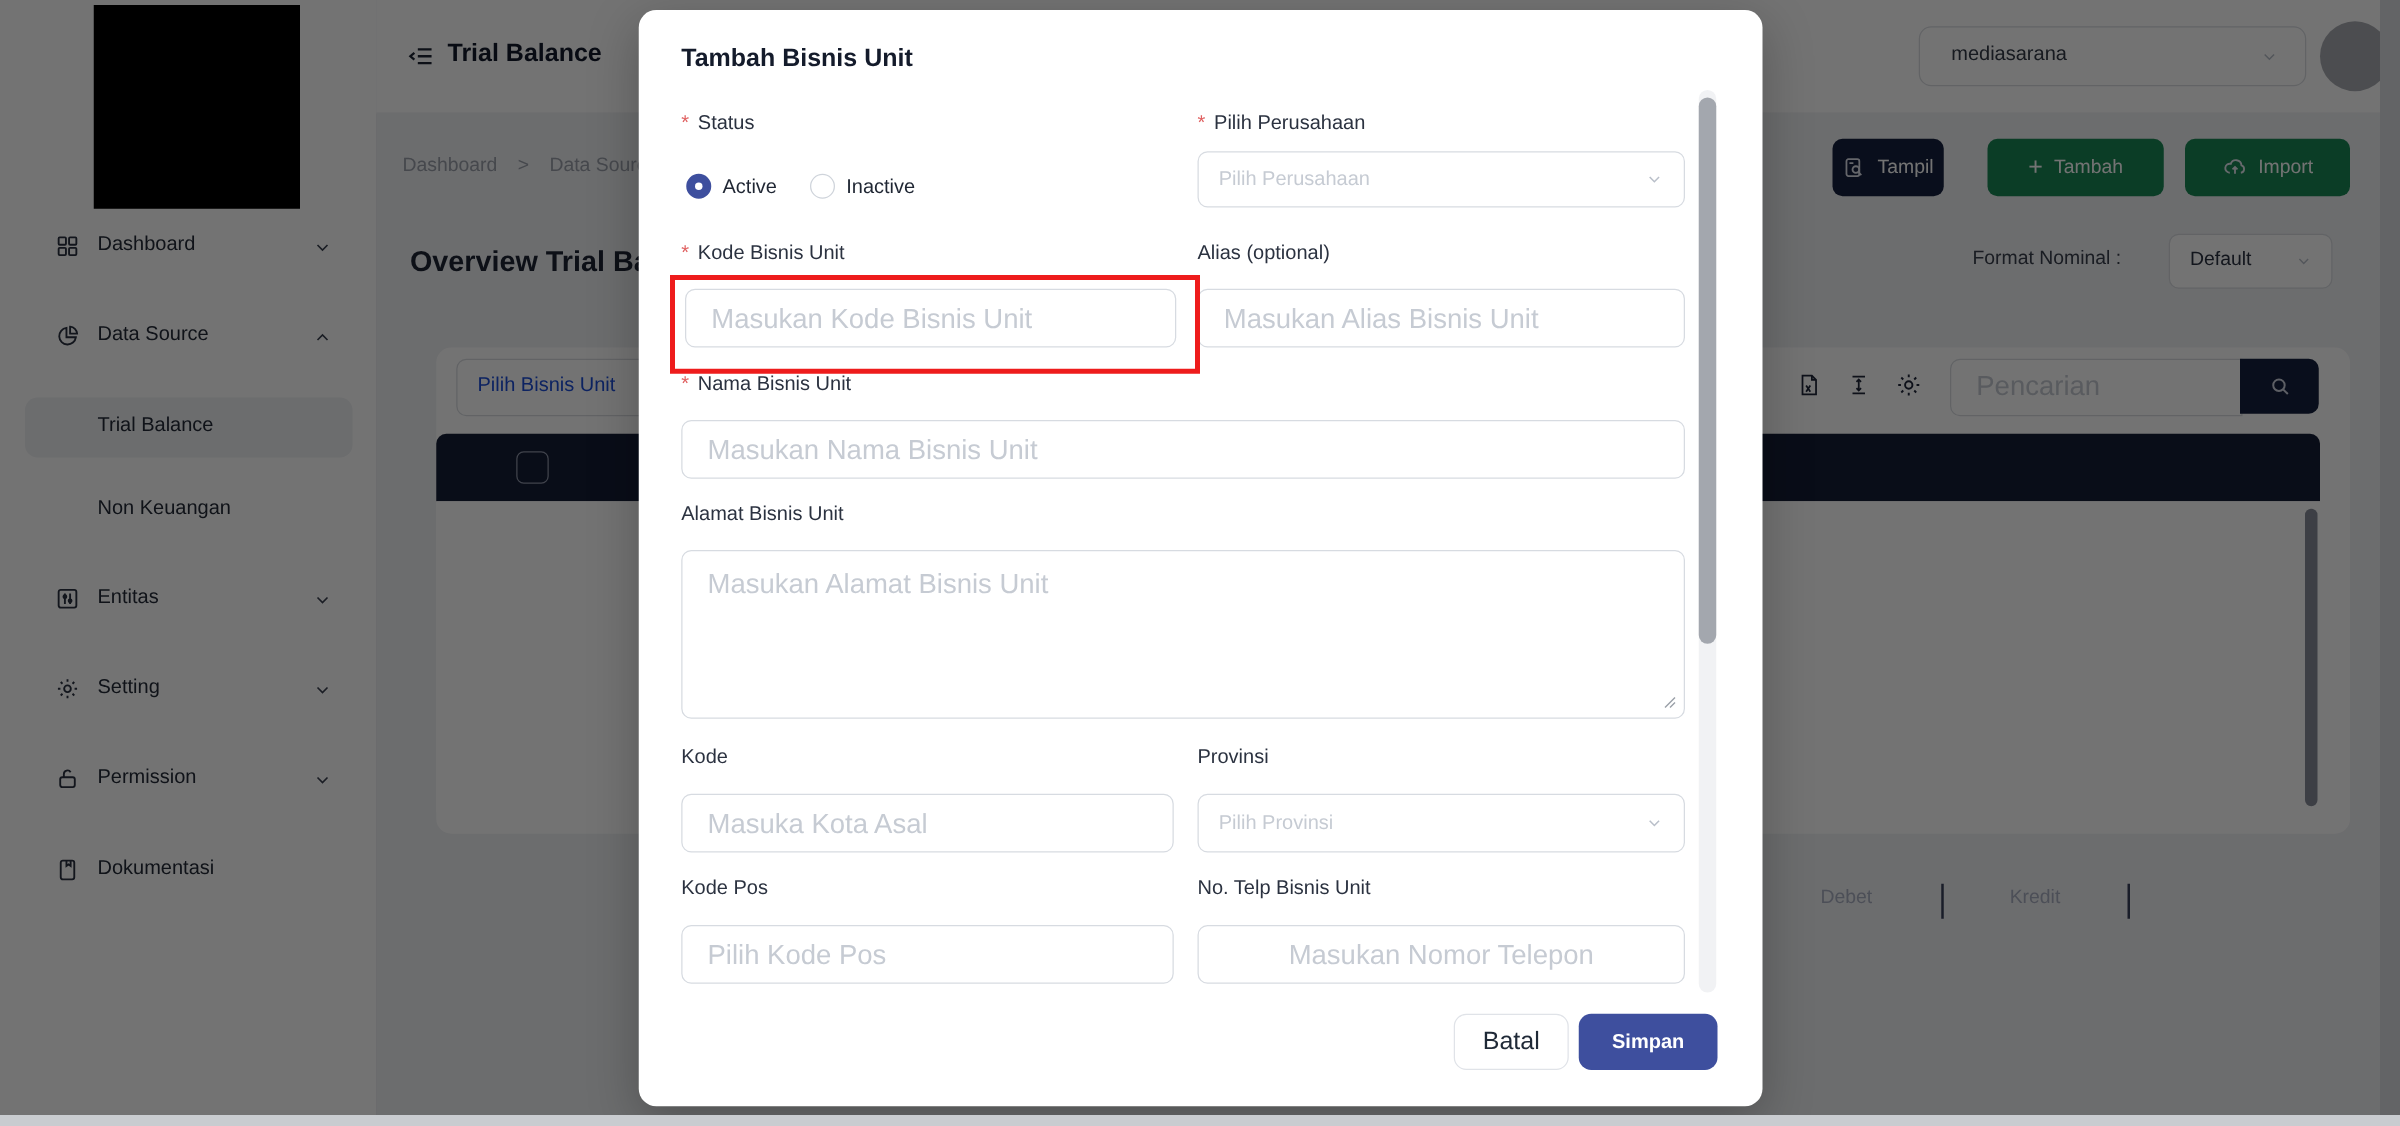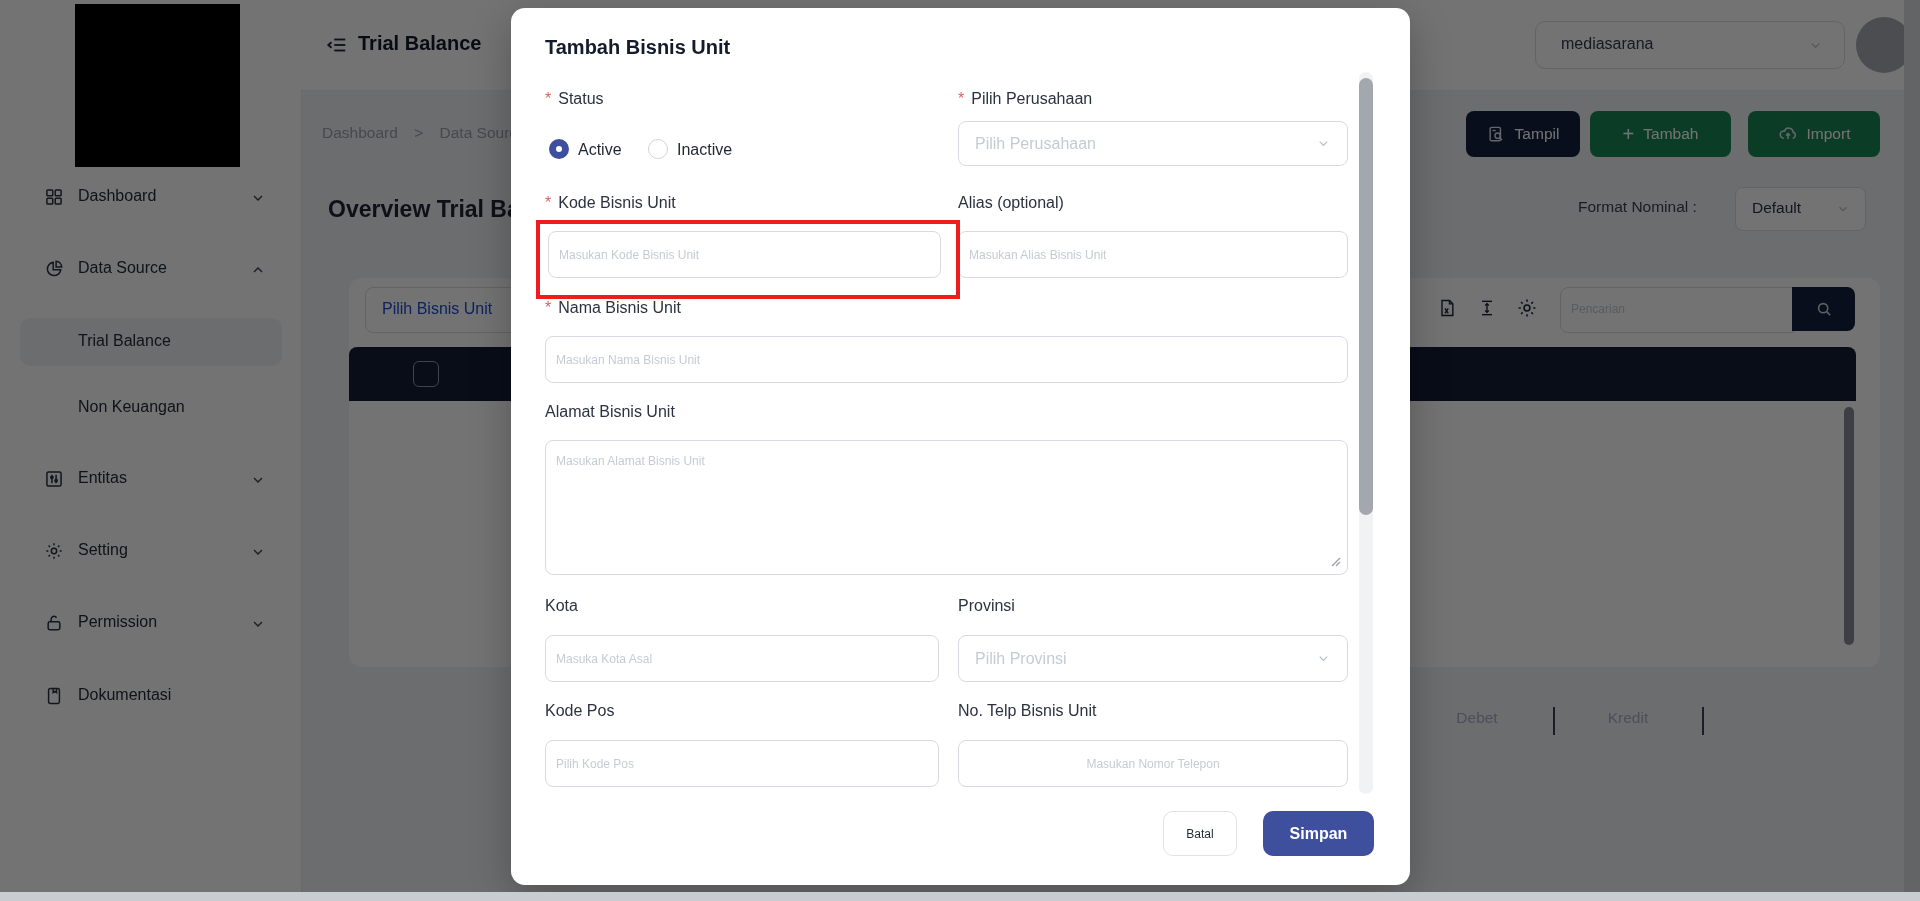--- a/index.html
+++ b/index.html
@@ -39,34 +39,34 @@
   .tbody{left:349px;top:401px;width:1507px;height:249px;background:#fff;}
   .tbody-scroll{left:1844px;top:407px;width:10px;height:238px;background:#888d99;border-radius:5px;}
   .page-scroll{left:1904px;top:0;width:16px;height:892px;background:#dcdee2;}
   
   .overlay{left:0;top:0;width:1920px;height:892px;background:rgba(0,0,0,0.55);z-index:10;}
   .bottom-strip{left:0;top:892px;width:1920px;height:9px;background:#c9ccd0;z-index:40;}
   .modal{left:511px;top:8px;width:899px;height:877px;background:#fff;border-radius:14px;box-shadow:0 12px 40px rgba(0,0,0,.25);z-index:20;}
   .m-title{left:34px;top:28px;font-size:20px;font-weight:600;color:#141b2b;}
   .m-label{font-size:16px;color:#2b3240;white-space:nowrap;}
   .req{color:#e06060;margin-right:7px;}
-  .ipt{position:absolute;border:1px solid #d7dbe1;border-radius:8px;background:#fff;font-family:"Liberation Sans",sans-serif;font-size:12px;color:#2b3240;padding:0 10px;box-sizing:border-box;outline:none;}
+  .ipt{position:absolute;border:1px solid #d7dbe1;border-radius:8px;background:#fff;font-family:"Liberation Sans",sans-serif;font-size:22px;color:#2b3240;padding:0 20px;box-sizing:border-box;outline:none;}
   .ipt::placeholder{color:#c6cbd3;opacity:1;}
   .sel{position:absolute;border:1px solid #d7dbe1;border-radius:8px;background:#fff;display:flex;align-items:center;box-sizing:border-box;padding:0 16px;}
   .sel .ph{font-size:16px;color:#c6cbd3;flex:1;}
   .sel .chev{color:#b9bfc9;}
   .radio-outer{width:20px;height:20px;border-radius:50%;box-sizing:border-box;display:inline-block;}
   .radio-on{background:#3e4f9e;border:2px solid #3e4f9e;position:relative;}
   .radio-on::after{content:"";position:absolute;left:5px;top:5px;width:6px;height:6px;border-radius:50%;background:#fff;}
   .radio-off{background:#fff;border:1.5px solid #cfd4db;}
   .radio-label{font-size:16px;color:#1f2633;}
   .red-box{left:25px;top:212px;width:416px;height:71px;border:4px solid #ee1c1c;z-index:5;}
   .m-scroll-track{left:848px;top:64px;width:14px;height:722px;background:#f1f2f4;border-radius:7px;}
   .m-scroll-thumb{left:848px;top:70px;width:14px;height:437px;background:#a3a7ae;border-radius:7px;}
-  .m-btn-cancel{left:652px;top:803px;width:74px;height:45px;background:#fff;border:1px solid #e0e3e8;border-radius:10px;color:#1f2937;font-size:12px;display:flex;align-items:center;justify-content:center;}
+  .m-btn-cancel{left:652px;top:803px;width:92px;height:45px;background:#fff;border:1px solid #e0e3e8;border-radius:10px;color:#1f2937;font-size:20px;display:flex;align-items:center;justify-content:center;}
   .m-btn-save{left:752px;top:803px;width:111px;height:45px;background:#3e4f9e;border:none;border-radius:10px;color:#fff;font-size:16px;font-weight:600;display:flex;align-items:center;justify-content:center;}
   .grip{right:6px;bottom:6px;position:absolute;color:#9aa0a8;}
 </style>
 </head>
 <body>
 
 <div class="stage">
 
   <div class="abs sidebar">
     <div class="abs logo"></div>
@@ -193,21 +193,21 @@
     </span>
   </div>
   <div class="abs avatar"></div>
 
   <div class="abs crumb" style="left:322px;">
     <span>Dashboard</span>
     <span style="margin:0 12px;">&gt;</span>
     <span>Data Source</span>
   </div>
 
-  <div class="abs btn btn-navy" style="left:1466px;top:111px;width:114px;height:46px;text-align:right;">
+  <div class="abs btn btn-navy" style="left:1466px;top:111px;width:89px;height:46px;text-align:right;">
     <span>
       <svg width="19" height="19" viewBox="0 0 24 24" fill="none" stroke="#dfe3ee" stroke-width="1.8">
           <rect x="4" y="3" width="13" height="17" rx="2"></rect>
           <line x1="7" y1="7" x2="11" y2="7"></line>
           <circle cx="13.5" cy="13.5" r="3.4"></circle>
           <line x1="16" y1="16" x2="19" y2="19"></line>
         </svg>
     </span>
     <span>Tampil</span>
   </div>
@@ -338,21 +338,21 @@
     <div class="abs m-label" style="left:34px;top:395px;">Alamat Bisnis Unit</div>
     <textarea class="ipt" style="left: 34px; top: 432px; width: 803px; height: 135px; padding-top: 13px; resize: none;" placeholder="Masukan Alamat Bisnis Unit"></textarea>
     <span class="abs grip" style="left:818px;top:547px;">
       <svg width="12" height="12" viewBox="0 0 12 12" stroke="currentColor" stroke-width="1.2">
           <line x1="3" y1="11" x2="11" y2="3"></line>
           <line x1="7" y1="11" x2="11" y2="7"></line>
         </svg>
     </span>
 
     
-    <div class="abs m-label" style="left:34px;top:589px;">Kota</div>
+    <div class="abs m-label" style="left:34px;top:589px;">Kode</div>
     <div class="abs m-label" style="left:447px;top:589px;">Provinsi</div>
     <input class="ipt" style="left: 34px; top: 627px; width: 394px; height: 47px;" placeholder="Masuka Kota Asal">
     <div class="sel abs" style="left:447px;top:627px;width:390px;height:47px;">
       <span class="ph">Pilih Provinsi</span>
       <span class="chev">
         <svg width="15" height="15" viewBox="0 0 24 24" fill="none" stroke="currentColor" stroke-width="2">
             <polyline points="6 9 12 15 18 9"></polyline>
           </svg>
       </span>
     </div>

